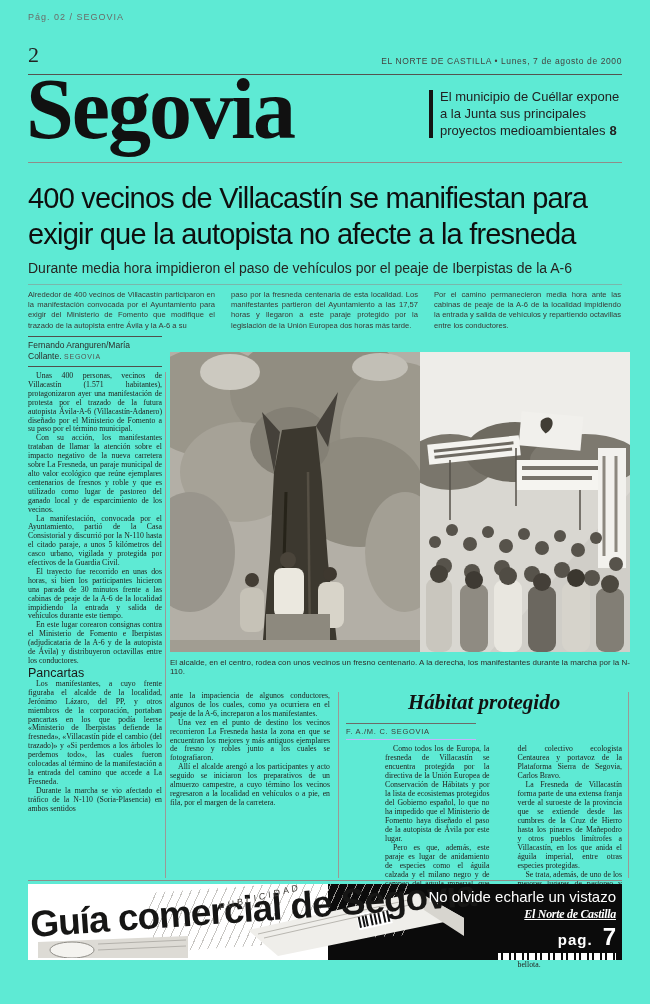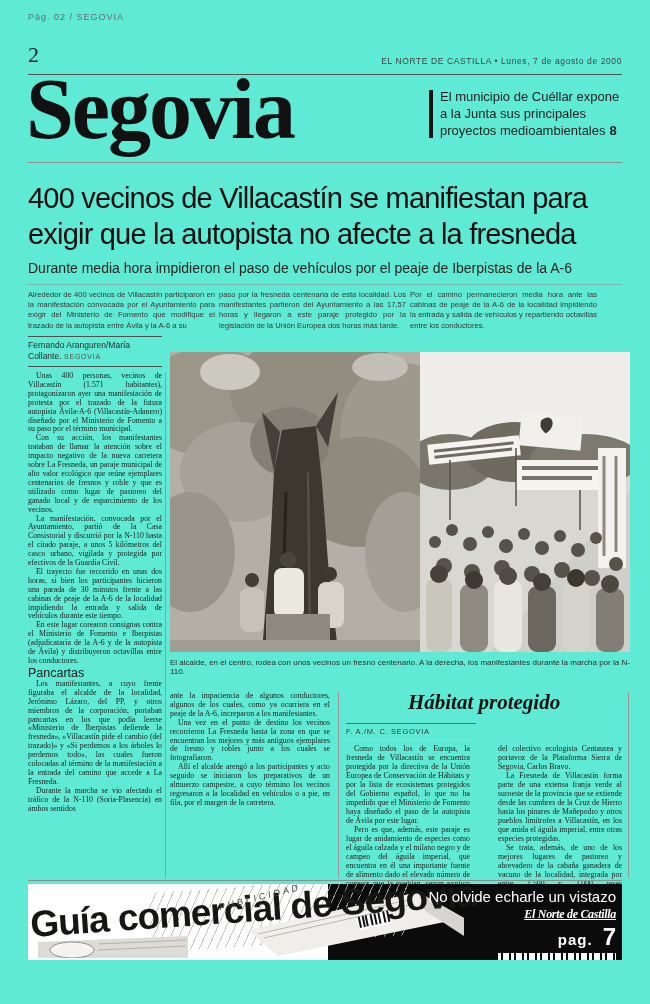--- a/index.html
+++ b/index.html
@@ -15,21 +15,21 @@
   .section-title{left:26px;top:66px;font-family:"Liberation Serif","DejaVu Serif",serif;
                  font-size:86px;font-weight:700;letter-spacing:-2px;line-height:1;color:#111;}
   .teaser{left:440px;top:88px;width:190px;font:13px/17px "Liberation Sans",sans-serif;color:#222;}
   .teaser-bar{left:429px;top:90px;width:4px;height:48px;background:#141414;}
   .teaser-ref{font-weight:bold;margin-left:4px;}
   
   .headline{left:28px;top:180px;width:600px;font-family:"Liberation Sans",sans-serif;
             font-size:29px;line-height:36px;letter-spacing:-.8px;color:#0e0e0e;}
   .subhead{left:28px;top:260px;width:600px;font:14px "Liberation Sans",sans-serif;color:#262522;}
   
-  .lead{left:28px;top:290px;width:594px;display:flex;gap:4px;}
+  .lead{left:28px;top:290px;width:594px;display:flex;gap:16px;}
   .lead p{margin:0;width:187px;font:7.6px/10.2px "Liberation Sans",sans-serif;color:#3a3834;text-align:justify;}
   
   .byline{left:28px;top:336px;width:134px;font:8.5px/11px "Liberation Sans",sans-serif;color:#2c2b28;
           border-top:1px solid #514f4b;border-bottom:1px solid #514f4b;padding:3px 0 4px;}
   .byline .city{font-size:7px;letter-spacing:.8px;color:#55534f;}
   
   .bodycol{font:7.8px/8.9px "Liberation Serif",serif;color:#23221f;text-align:justify;}
   .bodycol p{margin:0;text-indent:8px;}
   .col1{left:28px;top:372px;width:134px;}
   .col2{left:170px;top:692px;width:160px;}
@@ -37,21 +37,21 @@
   .vrule{width:1px;background:#9b9995;}
   
   .photos{left:170px;top:352px;width:460px;height:300px;display:flex;}
   .caption{left:170px;top:658px;width:460px;font:8px "Liberation Sans",sans-serif;color:#2e2d2a;}
   
   .hbox{left:346px;top:690px;width:276px;}
   .hbox-title{font-family:"Liberation Serif",serif;font-style:italic;font-weight:700;
               font-size:21px;text-align:center;color:#121211;margin:0 0 8px;}
   .hbox-byline{font:7.5px "Liberation Sans",sans-serif;letter-spacing:.7px;color:#3c3b38;
                border-top:1px solid #6d6b67;border-bottom:1px solid #c4b5fd;padding:3px 0;width:130px;margin-bottom:4px;}
-  .hbox-cols{display:flex;gap:28px;}
+  .hbox-cols{display:flex;gap:28px;margin-left:39px;}
   .hbox-cols .c{width:132px;font:7.8px/9px "Liberation Serif",serif;text-align:justify;color:#23221f;}
   .hbox-cols .c p{margin:0;text-indent:8px;}
   
   .ad{left:28px;top:884px;width:594px;height:76px;background:#fff;overflow:hidden;}
   .ad-black{position:absolute;left:300px;top:0;width:294px;height:76px;background:#0b0b0b;}
   .ad-hatch{position:absolute;left:120px;top:0;width:260px;height:60px;
             background:repeating-linear-gradient(115deg,transparent 0 7px,#b9b7b3 7px 8px);
             transform:skewY(-4deg);opacity:.8;}
   .ad-booklet{position:absolute;left:210px;top:6px;width:230px;height:66px;}
   .guia{position:absolute;left:2px;top:6px;width:400px;font-family:"Liberation Sans",sans-serif;

